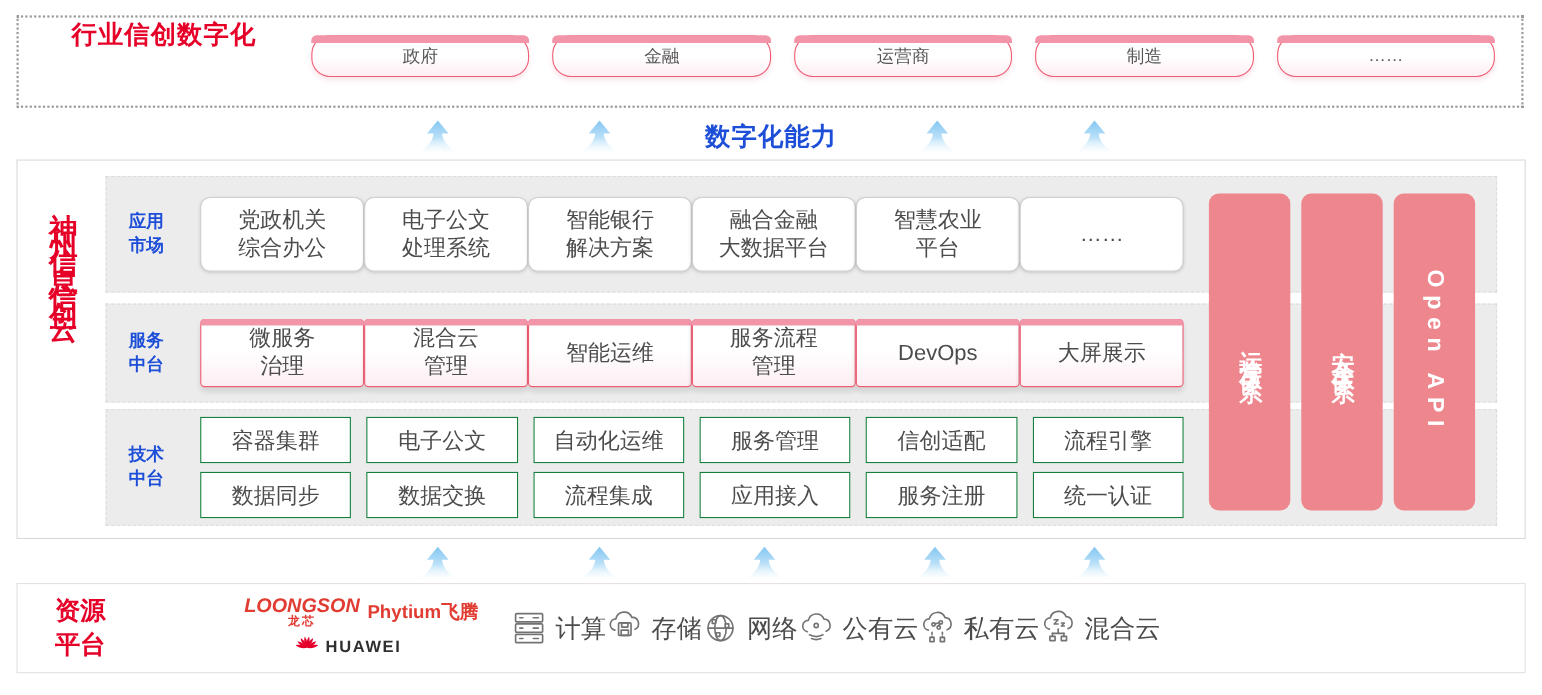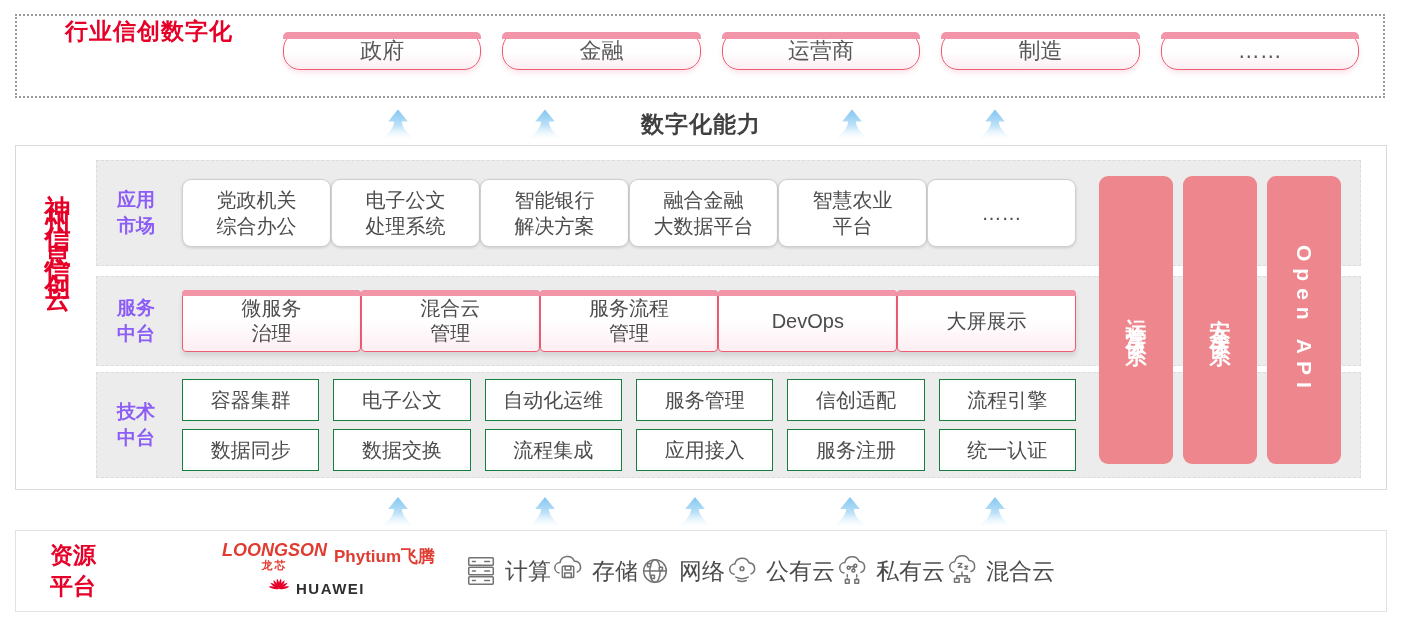--- a/index.html
+++ b/index.html
@@ -7,45 +7,45 @@
   .canvas{position:relative;width:1402px;height:632px;background:#fff;overflow:hidden;}
 
   
   .top-band{position:absolute;left:15px;top:14px;width:1370px;height:84px;
     border:2px dotted #9a9a9a;box-sizing:border-box;display:flex;align-items:flex-start;
     padding:0 24px 0 48px;background:#fff;}
   .top-title{font-size:23px;font-weight:bold;color:#e60028;width:218px;flex:none;letter-spacing:1px;}
   .sector-row{flex:1;display:flex;gap:21px;height:54px;}
   .sector-box{flex:1;position:relative;border:1px solid #ee5c74;border-radius:17px;
     background:linear-gradient(180deg,#ffffff 52%,#fdeef2 100%);
-    display:flex;align-items:center;justify-content:center;font-size:22px;color:#575757;
+    display:flex;align-items:center;justify-content:center;font-size:16px;color:#575757;
     box-shadow:0 3px 5px rgba(234,110,140,0.18);margin-top:16px;}
   .sector-box::before{content:"";position:absolute;top:-1px;left:-1px;right:-1px;height:7px;
     background:#f295a9;border-radius:5px 5px 0 0;}
 
   
   .arrow-band{position:absolute;left:0;width:100%;}
   .band1{top:104px;height:40px;}
   .band2{top:493px;height:37px;}
   .up-arrow{position:absolute;top:0;}
   .cap-label{position:absolute;left:0;top:109px;width:100%;text-align:center;
-    font-size:23px;font-weight:bold;color:#404040;letter-spacing:1px;}
+    font-size:23px;font-weight:bold;color:#1d4ed8;letter-spacing:1px;}
 
   
   .main-box{position:absolute;left:15px;top:145px;width:1372px;height:345px;
     border:1px solid #d9d9d9;box-sizing:border-box;background:#fff;}
   .vertical-title{position:absolute;left:25px;top:27px;writing-mode:vertical-rl;
     text-orientation:upright;font-size:26px;font-weight:bold;color:#e60028;letter-spacing:16px;}
   .row{position:absolute;left:80px;width:1265px;background:#ececec;
     border:1px dashed #dcdcdc;box-sizing:border-box;}
   .row-app{top:14px;height:106px;}
   .row-svc{top:130px;height:90px;}
   .row-tech{top:226px;height:106px;}
   .row-label{position:absolute;left:20px;top:50%;transform:translateY(-50%);
-    font-size:19px;font-weight:bold;color:#8b5cf6;white-space:pre-line;line-height:1.35;}
+    font-size:16px;font-weight:bold;color:#1d4ed8;white-space:pre-line;line-height:1.35;}
   .row-boxes{position:absolute;left:85px;top:0;height:100%;width:894px;
     display:flex;align-items:center;}
   .app-box{flex:1;height:66px;background:#fff;border:1px solid #cfcfcf;border-radius:9px;
     display:flex;align-items:center;justify-content:center;text-align:center;
     font-size:20px;color:#4c4c4c;line-height:1.3;white-space:pre-line;
     box-shadow:0 1px 3px rgba(0,0,0,0.14);}
   .svc-box{flex:1;height:60px;position:relative;border:1px solid #ef5d75;border-radius:4px;
     background:linear-gradient(180deg,#ffffff 48%,#fdeef2 100%);
     display:flex;align-items:center;justify-content:center;text-align:center;
     font-size:20px;color:#4c4c4c;line-height:1.25;white-space:pre-line;
@@ -145,20 +145,21 @@
     </div>
 
     <div class="row row-svc">
       <div class="row-label">服务
 中台</div>
       <div class="row-boxes">
         <div class="svc-box">微服务
 治理</div>
         <div class="svc-box">混合云
 管理</div>
+        <div class="svc-box">智能运维</div>
         <div class="svc-box">服务流程
 管理</div>
         <div class="svc-box">DevOps</div>
         <div class="svc-box">大屏展示</div>
       </div>
     </div>
 
     <div class="row row-tech">
       <div class="row-label">技术
 中台</div>

